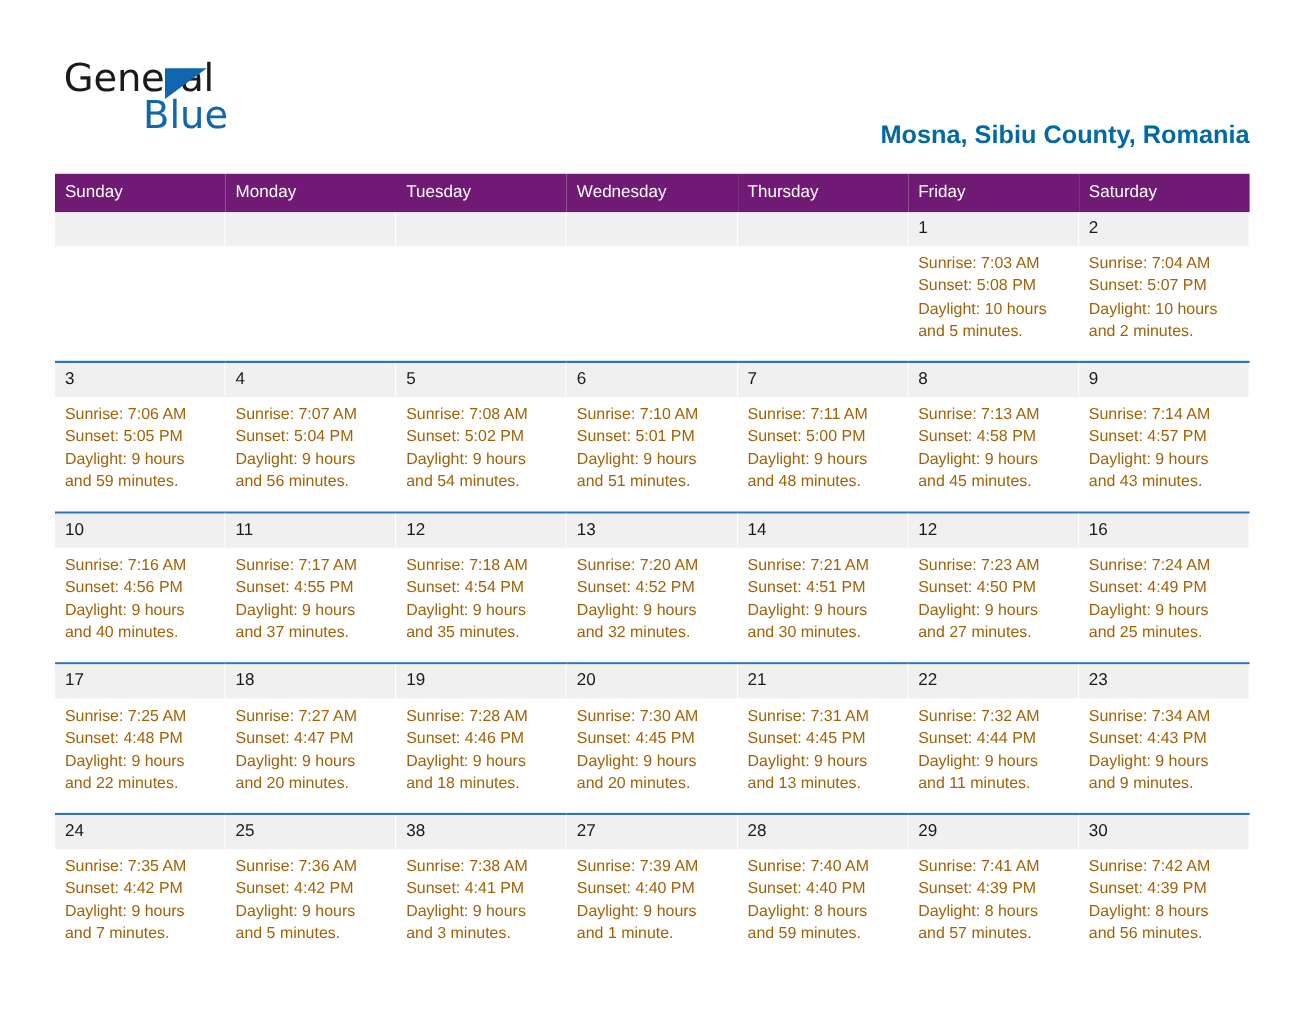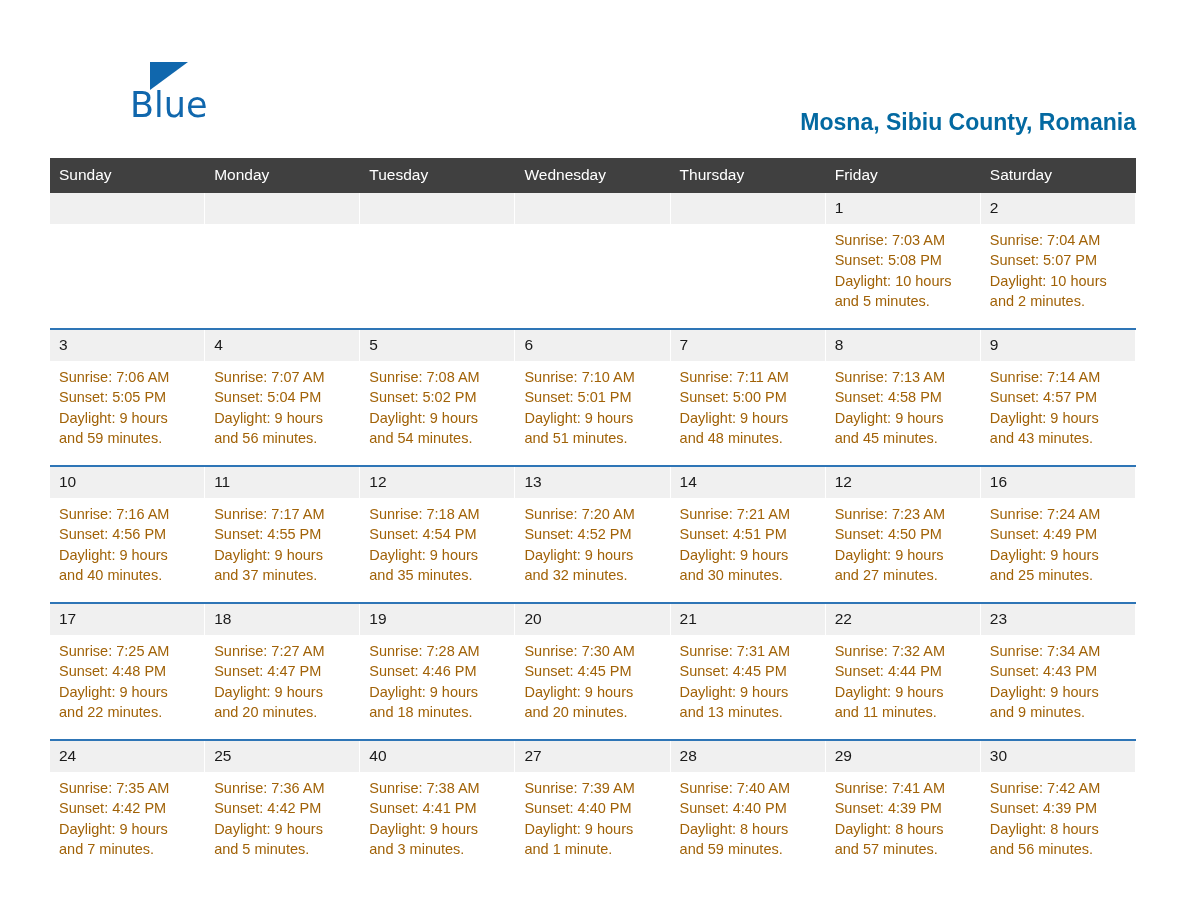--- a/index.html
+++ b/index.html
@@ -94,21 +94,21 @@
     position: absolute;
     left: 50px;
     top: 158px;
     width: 1086px;
     border-collapse: collapse;
     table-layout: fixed;
   }
   .calendar col { width: 155.15px; }
 
   .calendar thead th {
-    background: #404040;
+    background: #701a75;
     color: #ffffff;
     font-size: 15.5px;
     font-weight: 400;
     text-align: left;
     padding: 7px 0 8px 9px;
     height: 20px;
     vertical-align: middle;
     border: 0;
   }
 
@@ -149,20 +149,21 @@
   .info div { white-space: nowrap; }
   .cell.empty .info { visibility: hidden; }
 </style>
 </head>
 <body>
 
 <div class="page">
 
   <div class="header">
     <div class="logo">
+      <span class="logo-general">General</span>
       <span class="logo-tri"></span>
       <span class="logo-blue">Blue</span>
     </div>
     <div class="subtitle">Mosna, Sibiu County, Romania</div>
   </div>
 
   <table class="calendar">
     <colgroup>
       <col>
         <col>
@@ -523,21 +524,21 @@
             <div class="info">
               <div>Sunrise: 7:36 AM</div>
               <div>Sunset: 4:42 PM</div>
               <div>Daylight: 9 hours</div>
               <div>and 5 minutes.</div>
             </div>
           </div>
         </td>
         <td>
           <div class="cell">
-            <div class="daynum">40</div>
+            <div class="daynum">38</div>
             <div class="info">
               <div>Sunrise: 7:38 AM</div>
               <div>Sunset: 4:41 PM</div>
               <div>Daylight: 9 hours</div>
               <div>and 3 minutes.</div>
             </div>
           </div>
         </td>
         <td>
           <div class="cell">

